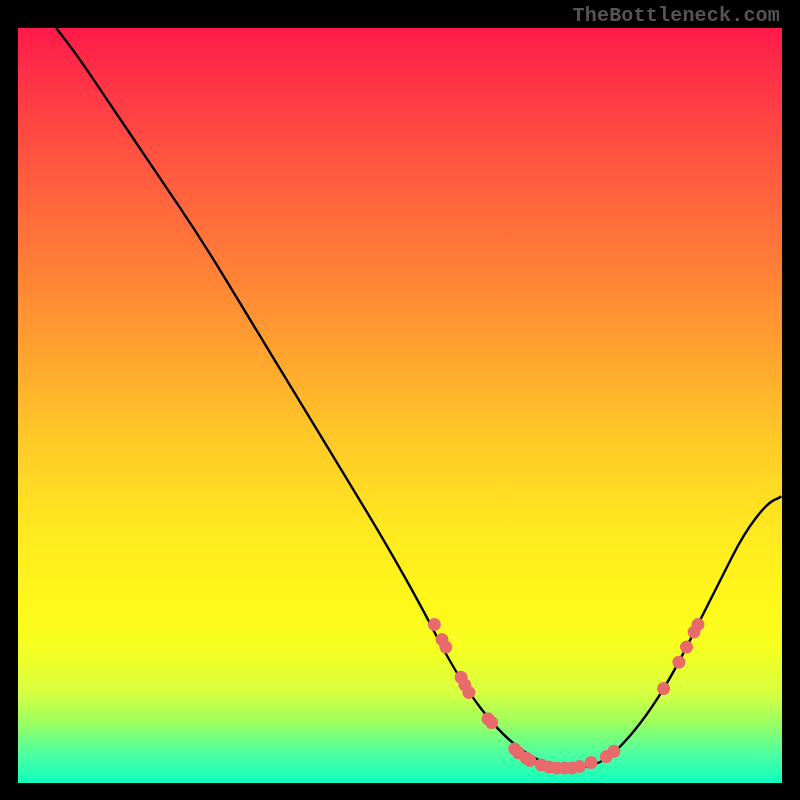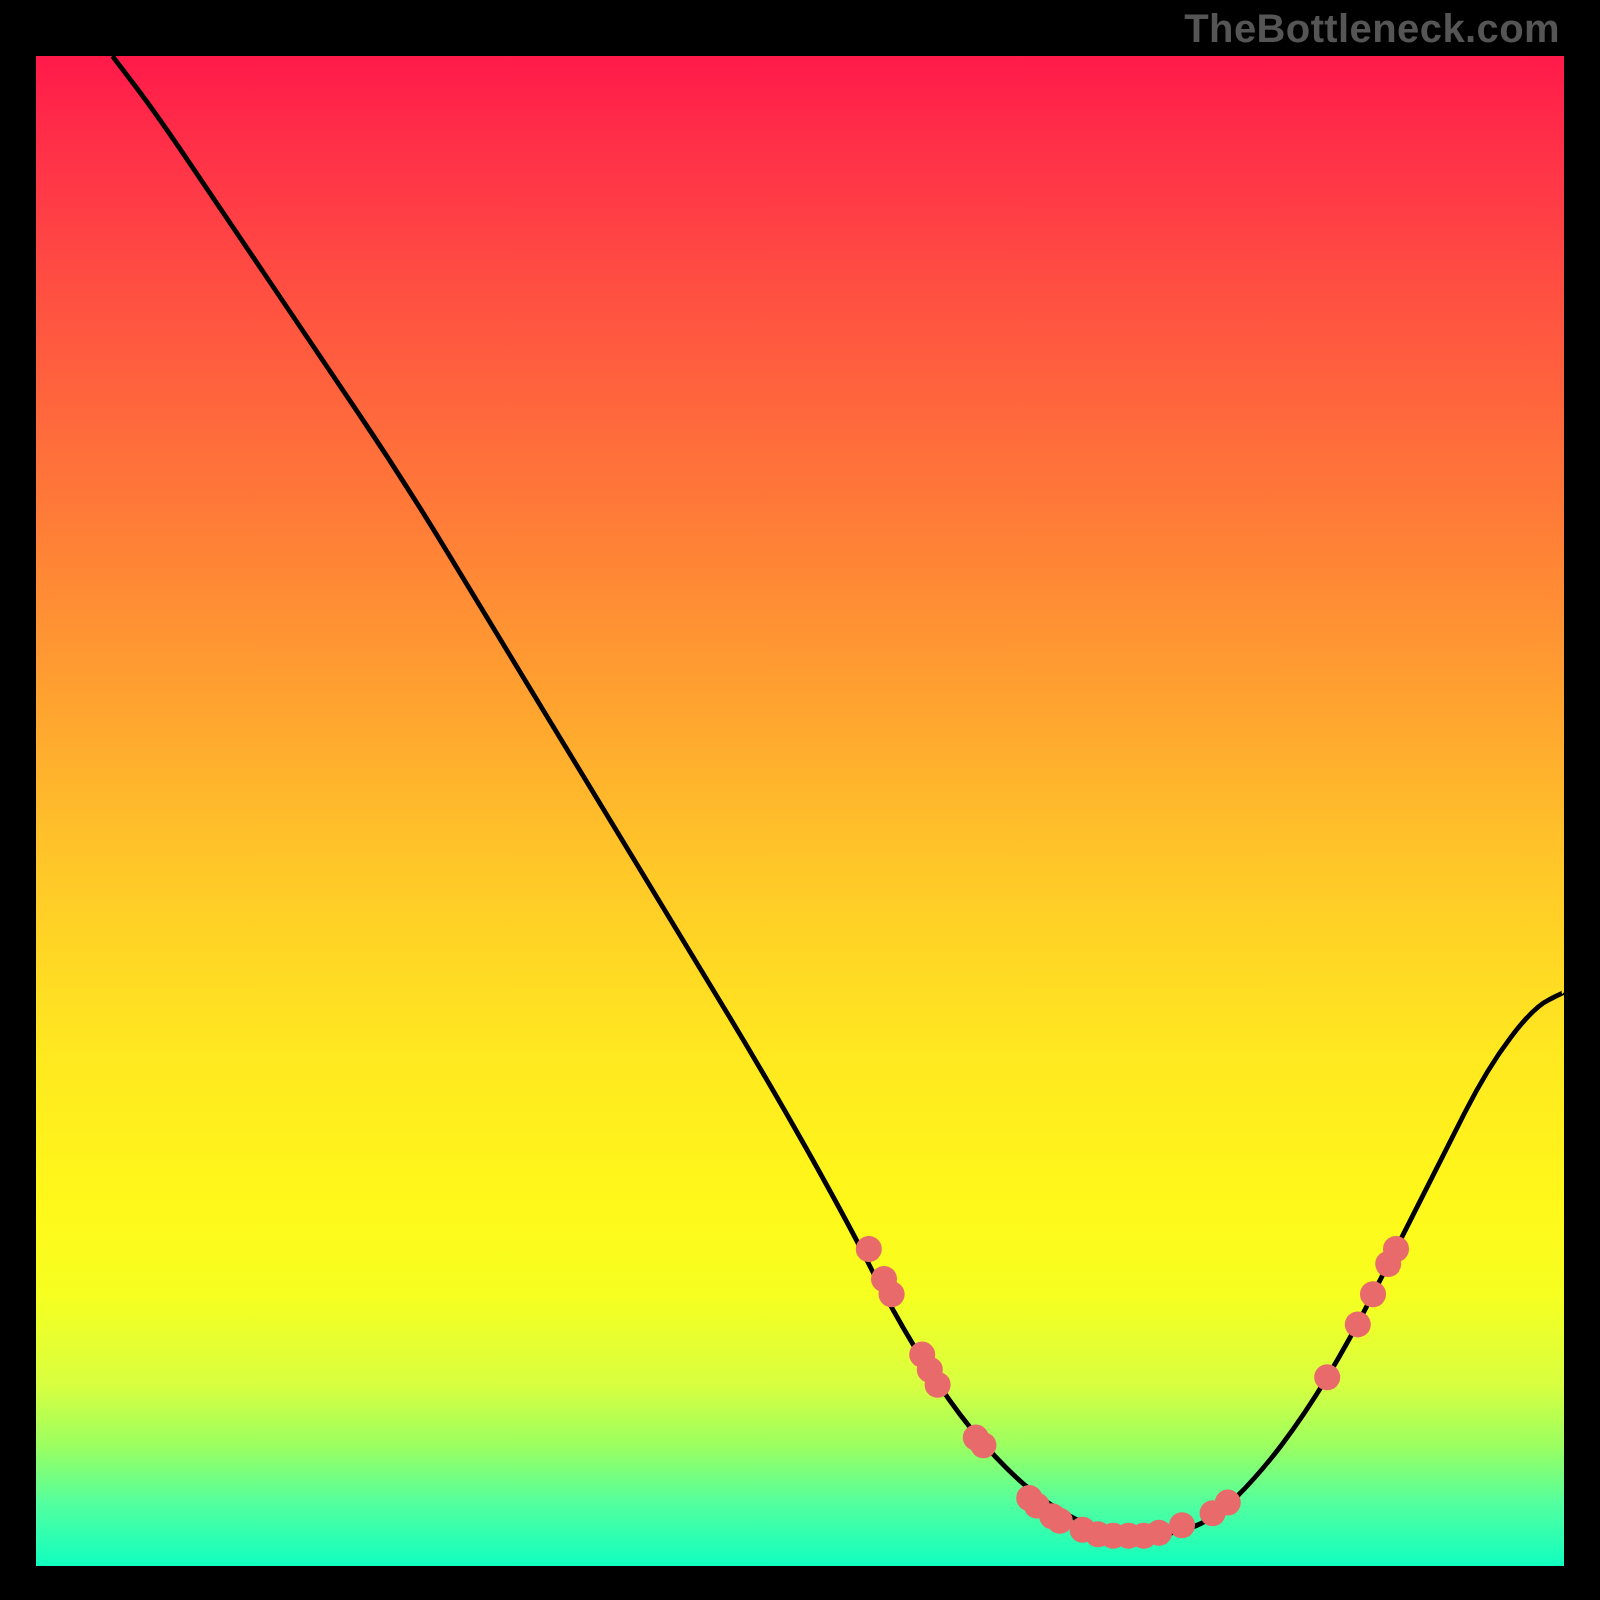--- a/index.html
+++ b/index.html
@@ -40,20 +40,21 @@
        #10ffc0 100%);
   }
   .attribution {
     position: absolute;
     top: 4px;
     right: 20px;
     color: #555;
     font-size: 20px;
     font-weight: 600;
     letter-spacing: 0.2px;
+    font-family: Liberation Mono, monospace;
   }
   svg.curve {
     position: absolute;
     left: 0;
     top: 0;
     width: 764px;
     height: 755px;
   }
 </style>
 </head>

